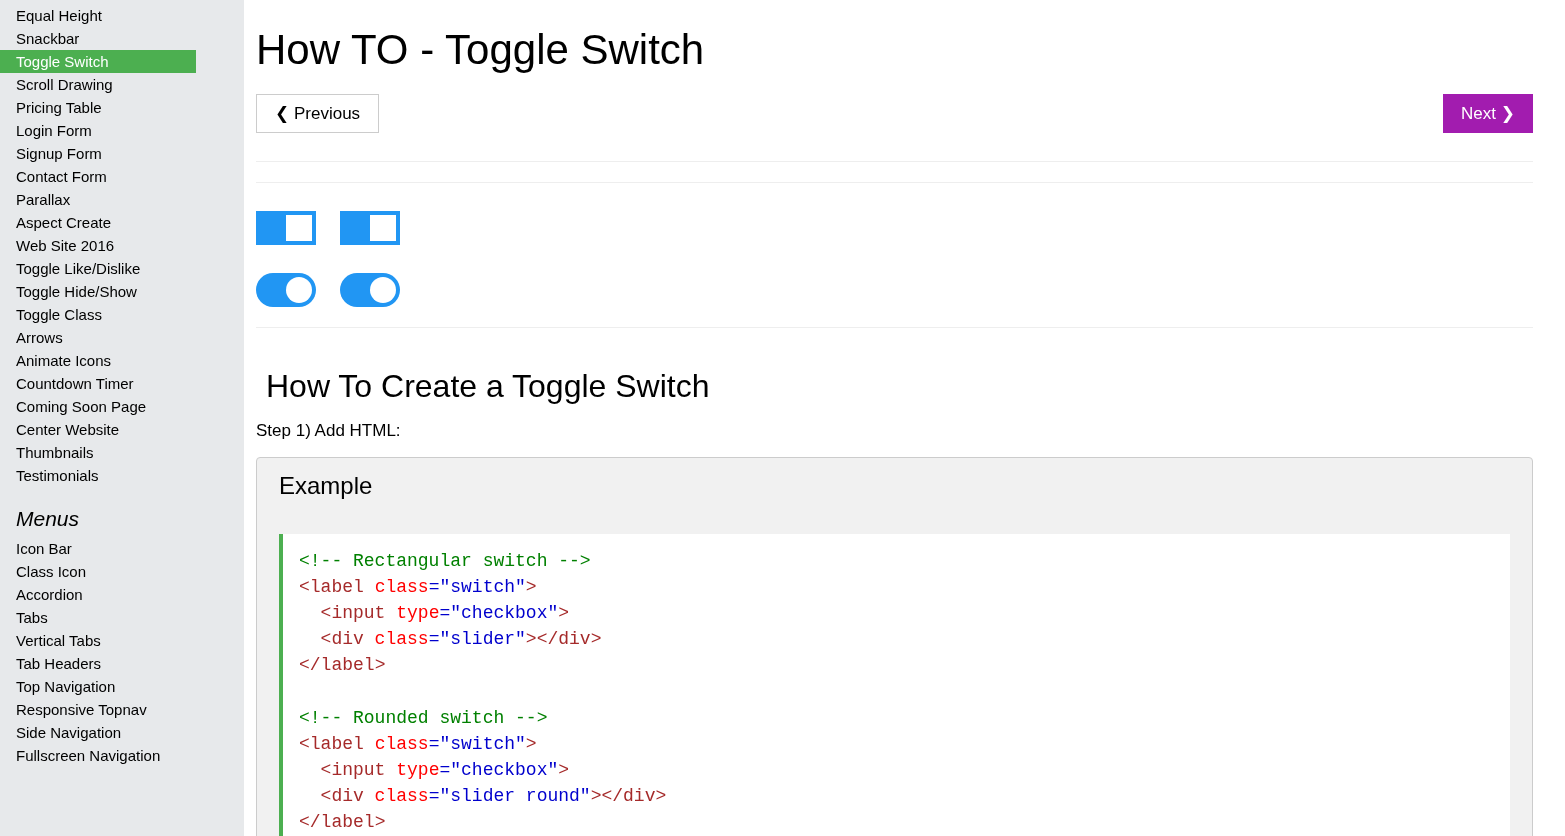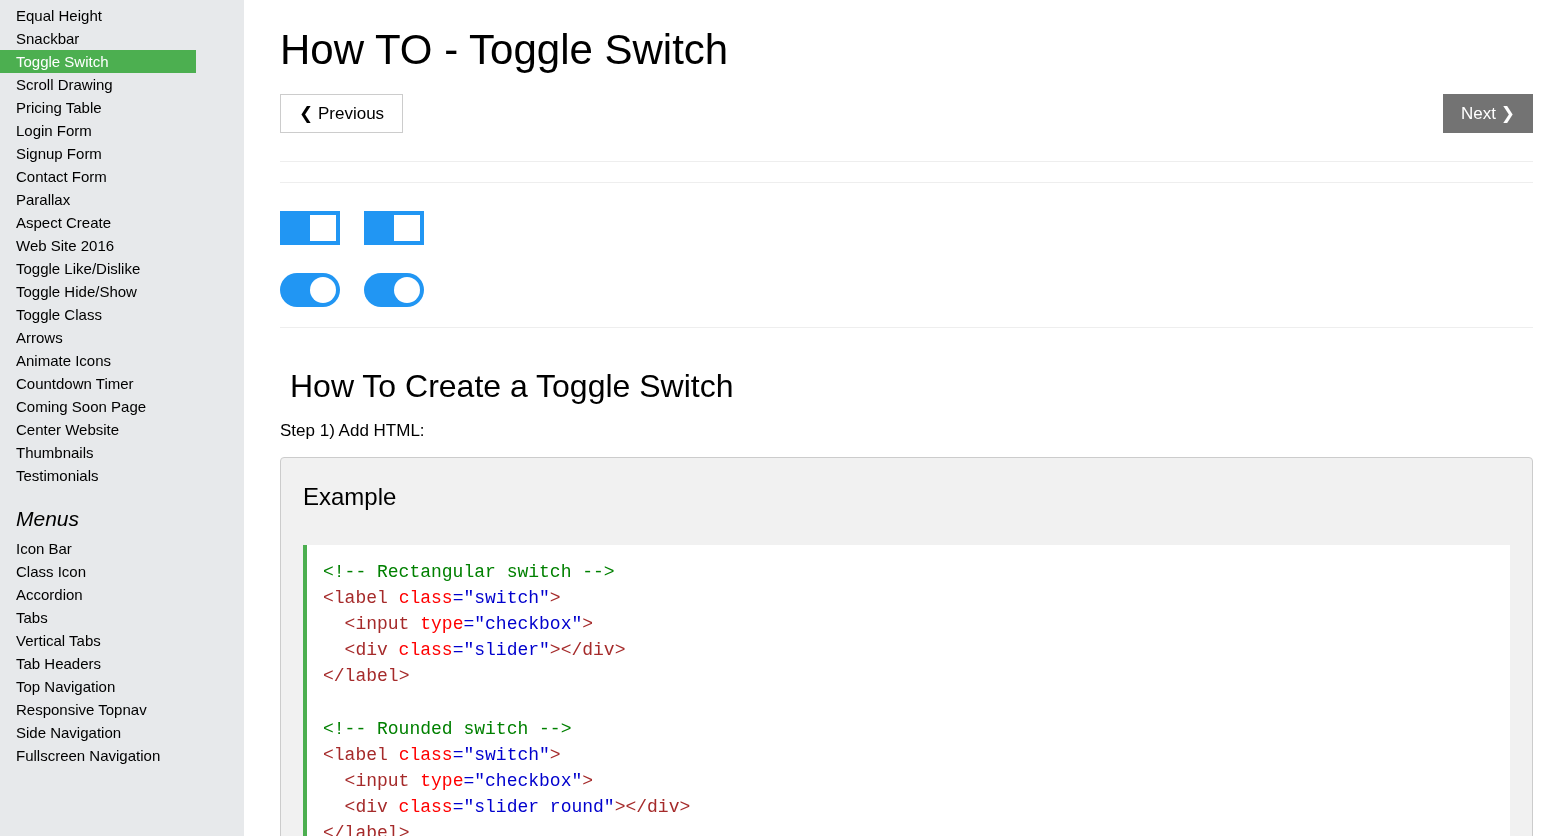--- a/index.html
+++ b/index.html
@@ -38,21 +38,21 @@
 }
 .sidebar-heading {
   padding: 20px 0 6px 16px;
   font-size: 21px;
   color: #000;
   font-weight: 400;
   font-style: italic;
 }
 .main {
   flex: 1;
-  padding: 16px 32px 0 36px;
+  padding: 16px 32px 0 12px;
   overflow-y: auto;
 }
 h1 {
   font-size: 42px;
   font-weight: 400;
   margin: 10px 0 20px 0;
   color: #000;
 }
 .nav-row {
   display: flex;
@@ -65,21 +65,21 @@
   cursor: pointer;
   border: none;
   font-family: Liberation Sans, sans-serif;
 }
 .btn-prev {
   background: #fff;
   border: 1px solid #ccc;
   color: #000;
 }
 .btn-next {
-  background: #737373;
+  background: #a21caf;
   color: #fff;
 }
 hr {
   border: none;
   border-top: 1px solid #eee;
   margin: 20px 0;
 }
 .intro {
   font-size: 17px;
   margin-bottom: 4px;
@@ -123,21 +123,20 @@
 .example-box {
   background: #f1f1f1;
   border: 1px solid #ccc;
   border-radius: 4px;
   padding: 14px 22px 20px 22px;
 }
 .example-title {
   font-size: 24px;
   font-weight: 400;
   margin-bottom: 14px;
-  margin-top: 11px;
 }
 .code-block {
   background: #fff;
   border-left: 4px solid #4caf50;
   padding: 14px 16px;
   font-family: Consolas, "Courier New", monospace;
   font-size: 18px;
   line-height: 1.45;
   white-space: pre;
   margin-top: 34px;

